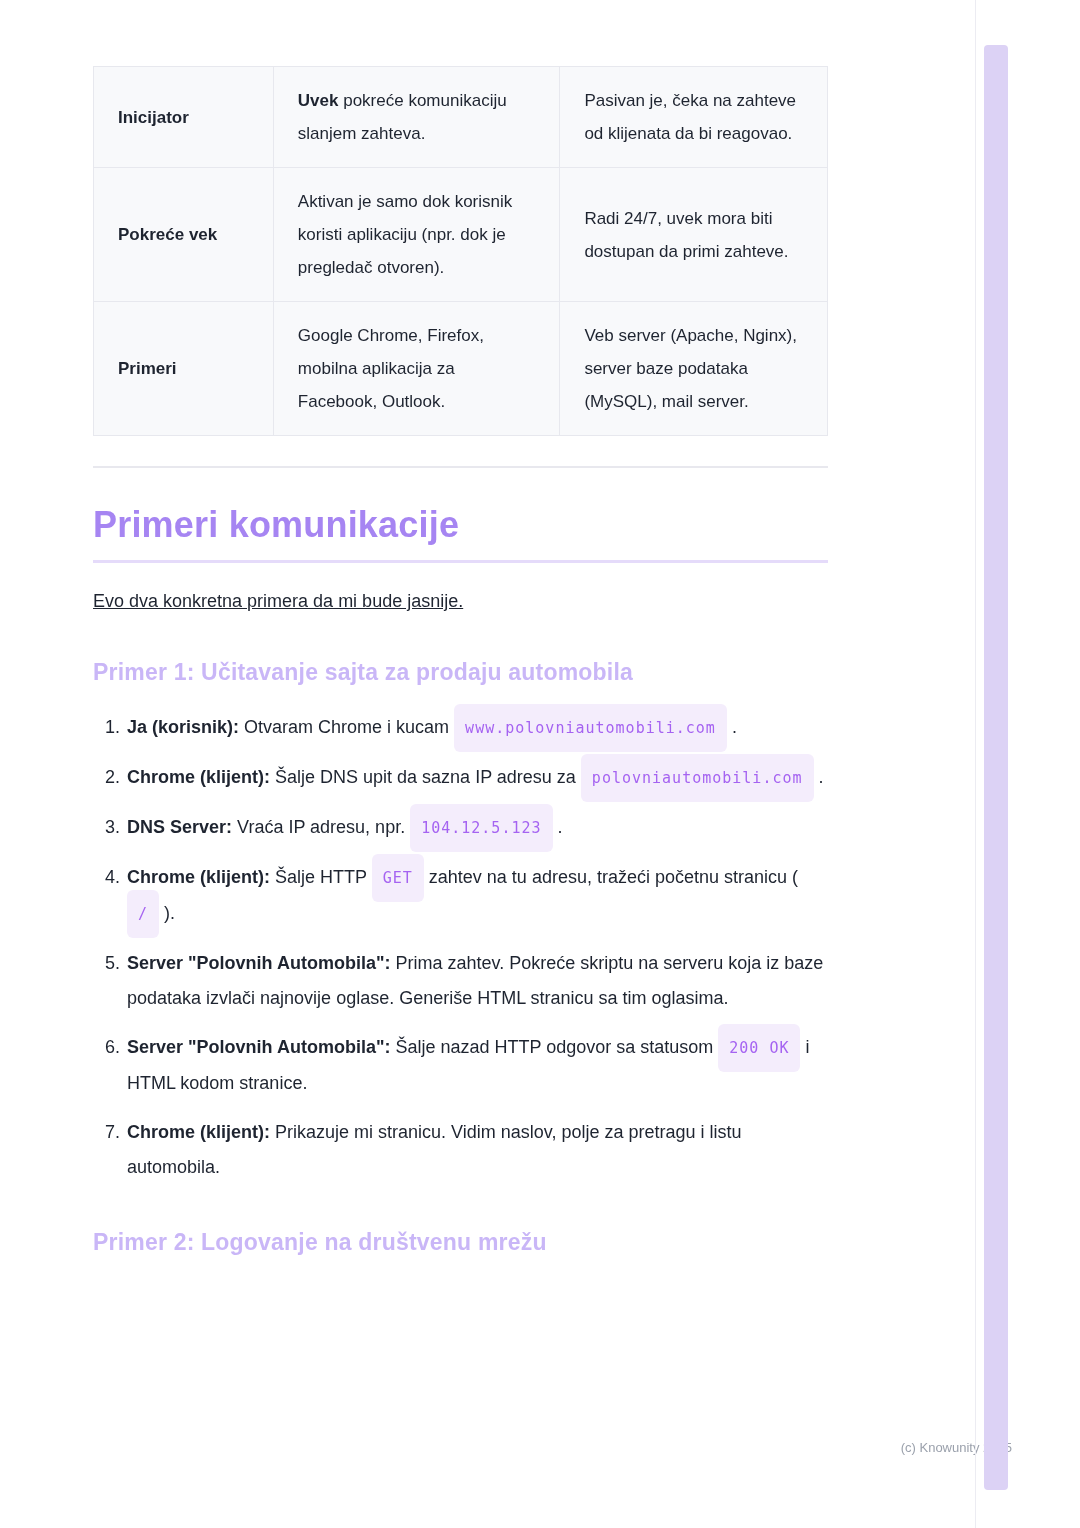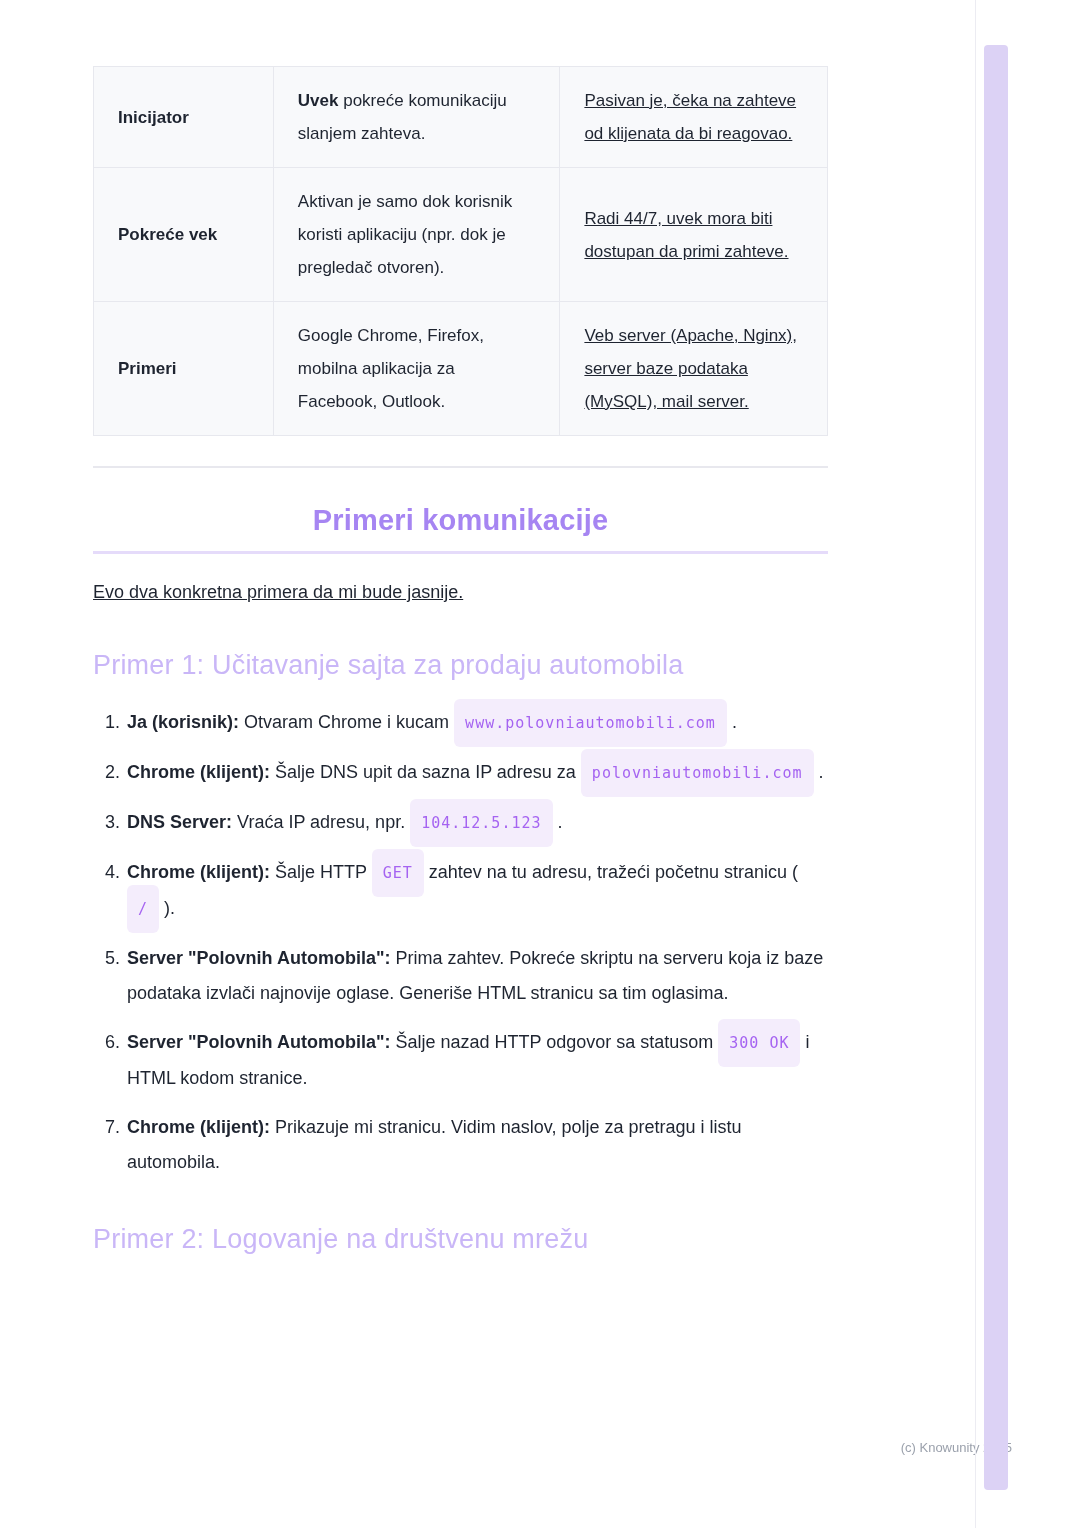--- a/index.html
+++ b/index.html
@@ -36,51 +36,50 @@
   table.cmp-table td{
     border:1px solid var(--table-border);
     padding:17px 24px;
     font-size:17px;
     line-height:33px;
     vertical-align:middle;
     color:var(--text);
   }
   td.label-cell{font-weight:700;width:180px;}
   td.client-cell{width:287px;}
-  td.server-cell{width:268px;text-decoration:underline;}
+  td.server-cell{width:268px;}
 
   .divider{
     margin-top:30px;
     height:2px;
     background:var(--divider);
   }
   h1.title{
     margin:36px 0 0 0;
-    font-size:29px;
+    font-size:36px;
     font-weight:700;
     color:var(--accent);
     letter-spacing:.2px;
-    text-align:center;
   }
   .title-underline{
     margin-top:14px;
     height:3px;
     background:var(--underline);
   }
   p.intro{
     margin:24px 0 0 0;
     font-size:18px;
     line-height:28px;
     color:var(--text);
     text-decoration:underline;
   }
   h2.subheading{
     margin:44px 0 0 0;
-    font-size:27px;
-    font-weight:400;
+    font-size:23px;
+    font-weight:700;
     color:var(--subheading);
     letter-spacing:.2px;
   }
   ol.steps{
     margin:24px 0 0 0;
     padding-left:32px;
     font-size:18px;
     line-height:35px;
   }
   ol.steps li{
@@ -130,21 +129,21 @@
 
           <tr>
             <td class="label-cell">Inicijator</td>
             <td class="client-cell"><strong>Uvek</strong> pokreće komunikaciju slanjem zahteva.</td>
             <td class="server-cell">Pasivan je, čeka na zahteve od klijenata da bi reagovao.</td>
           </tr>
 
           <tr>
             <td class="label-cell">Pokreće vek</td>
             <td class="client-cell">Aktivan je samo dok korisnik koristi aplikaciju (npr. dok je pregledač otvoren).</td>
-            <td class="server-cell">Radi 44/7, uvek mora biti dostupan da primi zahteve.</td>
+            <td class="server-cell">Radi 24/7, uvek mora biti dostupan da primi zahteve.</td>
           </tr>
 
           <tr>
             <td class="label-cell">Primeri</td>
             <td class="client-cell">Google Chrome, Firefox, mobilna aplikacija za Facebook, Outlook.</td>
             <td class="server-cell">Veb server (Apache, Nginx), server baze podataka (MySQL), mail server.</td>
           </tr>
         </tbody>
     </table>
 
@@ -161,21 +160,21 @@
         <li><strong>Ja (korisnik):</strong> Otvaram Chrome i kucam <code class="chip">www.polovniautomobili.com</code> .</li>
 
         <li><strong>Chrome (klijent):</strong> Šalje DNS upit da sazna IP adresu za <code class="chip">polovniautomobili.com</code> .</li>
 
         <li><strong>DNS Server:</strong> Vraća IP adresu, npr. <code class="chip">104.12.5.123</code> .</li>
 
         <li><strong>Chrome (klijent):</strong> Šalje HTTP <code class="chip">GET</code> zahtev na tu adresu, tražeći početnu stranicu ( <code class="chip">/</code> ).</li>
 
         <li><strong>Server "Polovnih Automobila":</strong> Prima zahtev. Pokreće skriptu na serveru koja iz baze podataka izvlači najnovije oglase. Generiše HTML stranicu sa tim oglasima.</li>
 
-        <li><strong>Server "Polovnih Automobila":</strong> Šalje nazad HTTP odgovor sa statusom <code class="chip">300 OK</code> i HTML kodom stranice.</li>
+        <li><strong>Server "Polovnih Automobila":</strong> Šalje nazad HTTP odgovor sa statusom <code class="chip">200 OK</code> i HTML kodom stranice.</li>
 
         <li><strong>Chrome (klijent):</strong> Prikazuje mi stranicu. Vidim naslov, polje za pretragu i listu automobila.</li>
       </ol>
 
     <h2 class="subheading">Primer 2: Logovanje na društvenu mrežu</h2>
 
   </div>
 
   <div class="footer">(c) Knowunity 2025</div>
   <div class="scroll-track"></div>

